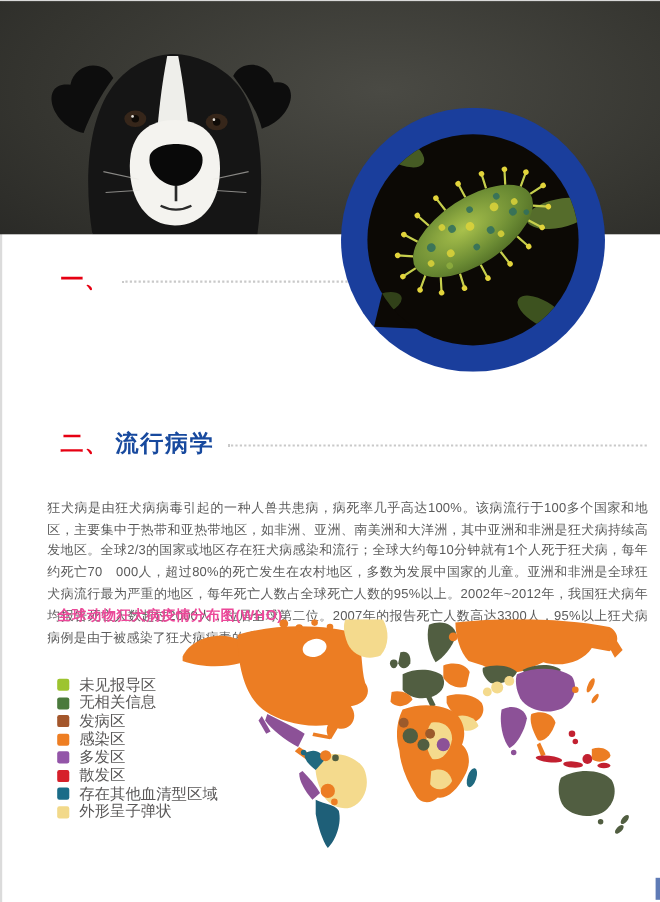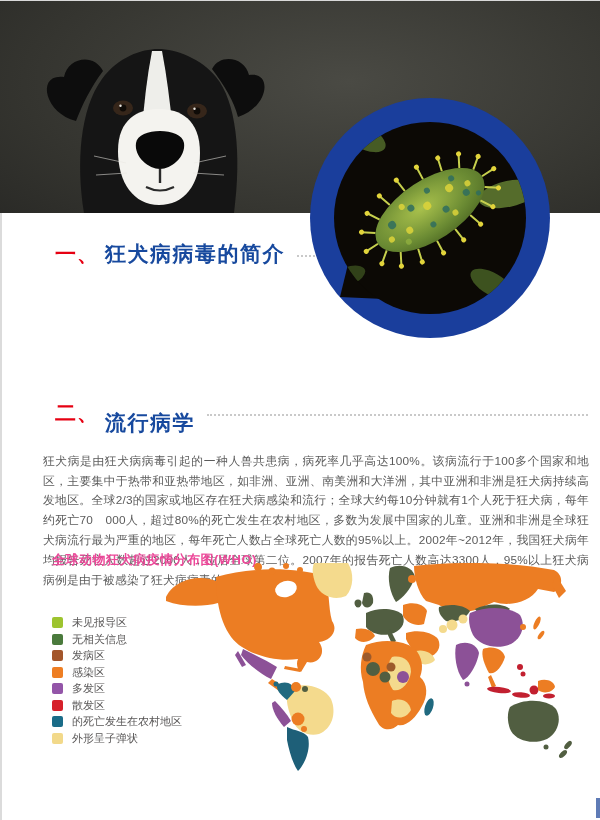--- a/index.html
+++ b/index.html
@@ -29,21 +29,21 @@
 
   .para{position:absolute;color:#5b5b5b;text-align:justify;}
   #para1{left:43px;top:277px;width:263px;font-size:12px;line-height:19px;text-indent:2em;letter-spacing:.4px;}
   #para2{left:43px;top:440px;width:546px;font-size:11.8px;line-height:19.8px;letter-spacing:.2px;}
 
   
   .map-title{position:absolute;left:52px;top:551px;font-size:13px;font-weight:bold;color:#ec4899;letter-spacing:.5px;}
   .legend{position:absolute;left:52px;top:617px;width:150px;}
   .legend-item{display:flex;align-items:center;margin-bottom:5.5px;height:11px;}
   .legend-swatch{width:11px;height:11px;border-radius:2px;flex:0 0 11px;}
-  .legend-label{margin-left:9px;font-size:11px;color:#595757;white-space:nowrap;}
+  .legend-label{margin-left:9px;font-size:14px;color:#595757;white-space:nowrap;}
   .world-map{position:absolute;left:158px;top:563px;width:430px;height:212px;}
 </style>
 </head>
 <body>
 
 <div class="page">
   <div class="edge-left"></div>
   <div class="edge-top"></div>
 
   <div class="hero">
@@ -133,27 +133,26 @@
             <circle cx="-35" cy="15" r="3" fill="#8fae3f"></circle>
               <circle cx="50" cy="12" r="2.5" fill="#2f6e5e"></circle>
           </g>
         </g>
       </g>
     </svg>
   </div>
 
   <div class="sec-head" id="sec1-head">
     <span class="num" style="color: rgb(230, 0, 18);">一、</span>
-    <span class="ttl" style="color: rgb(23, 73, 158);">狂犬病病毒的简介</span>
     <span class="dots"></span>
   </div>
 
   <div class="sec-head" id="sec2-head">
     <span class="num" style="color: rgb(230, 0, 18);">二、</span>
-    <span class="ttl" style="color: rgb(23, 73, 158); margin-top: 20px;">流行病学</span>
+    <span class="ttl" style="color: rgb(23, 73, 158);">流行病学</span>
     <span class="dots"></span>
   </div>
   <p class="para" id="para2">狂犬病是由狂犬病病毒引起的一种人兽共患病，病死率几乎高达100%。该病流行于100多个国家和地区，主要集中于热带和亚热带地区，如非洲、亚洲、南美洲和大洋洲，其中亚洲和非洲是狂犬病持续高发地区。全球2/3的国家或地区存在狂犬病感染和流行；全球大约每10分钟就有1个人死于狂犬病，每年约死亡70　000人，超过80%的死亡发生在农村地区，多数为发展中国家的儿童。亚洲和非洲是全球狂犬病流行最为严重的地区，每年死亡人数占全球死亡人数的95%以上。2002年~2012年，我国狂犬病年均报告死亡人数超过2000人，位居全球第二位。2007年的报告死亡人数高达3300人，95%以上狂犬病病例是由于被感染了狂犬病病毒的犬咬伤或抓伤造成。</p>
 
   <div class="map-title">全球动物狂犬病疫情分布图(WHO)</div>
 
   <div class="legend">
     <div class="legend-item">
       <span class="legend-swatch" style="background-color: rgb(157, 196, 47);"></span>
       <span class="legend-label">未见报导区</span>
@@ -173,21 +172,21 @@
     <div class="legend-item">
       <span class="legend-swatch" style="background-color: rgb(147, 85, 168);"></span>
       <span class="legend-label">多发区</span>
     </div>
     <div class="legend-item">
       <span class="legend-swatch" style="background-color: rgb(214, 32, 42);"></span>
       <span class="legend-label">散发区</span>
     </div>
     <div class="legend-item">
       <span class="legend-swatch" style="background-color: rgb(26, 108, 136);"></span>
-      <span class="legend-label">的死亡发生在农村地区</span>
+      <span class="legend-label">存在其他血清型区域</span>
     </div>
     <div class="legend-item">
       <span class="legend-swatch" style="background-color: rgb(242, 217, 138);"></span>
       <span class="legend-label">外形呈子弹状</span>
     </div>
   </div>
 
   <svg class="world-map" viewBox="0 0 430 212" aria-hidden="true">
     <g stroke-linejoin="round">
 

